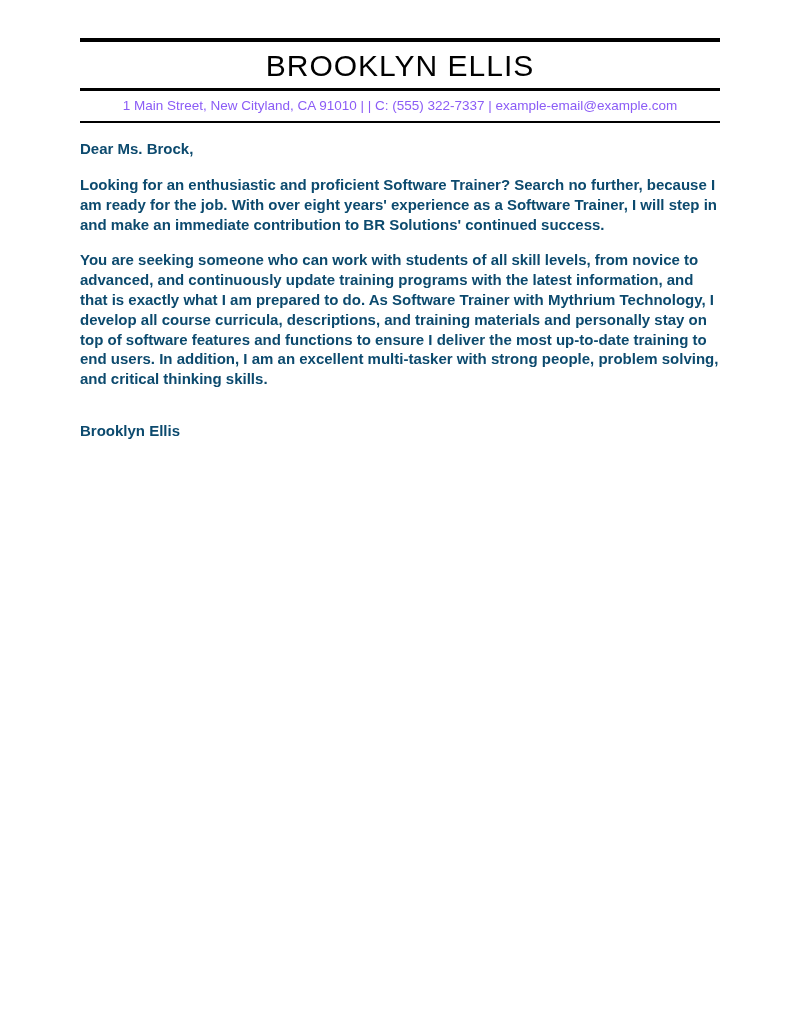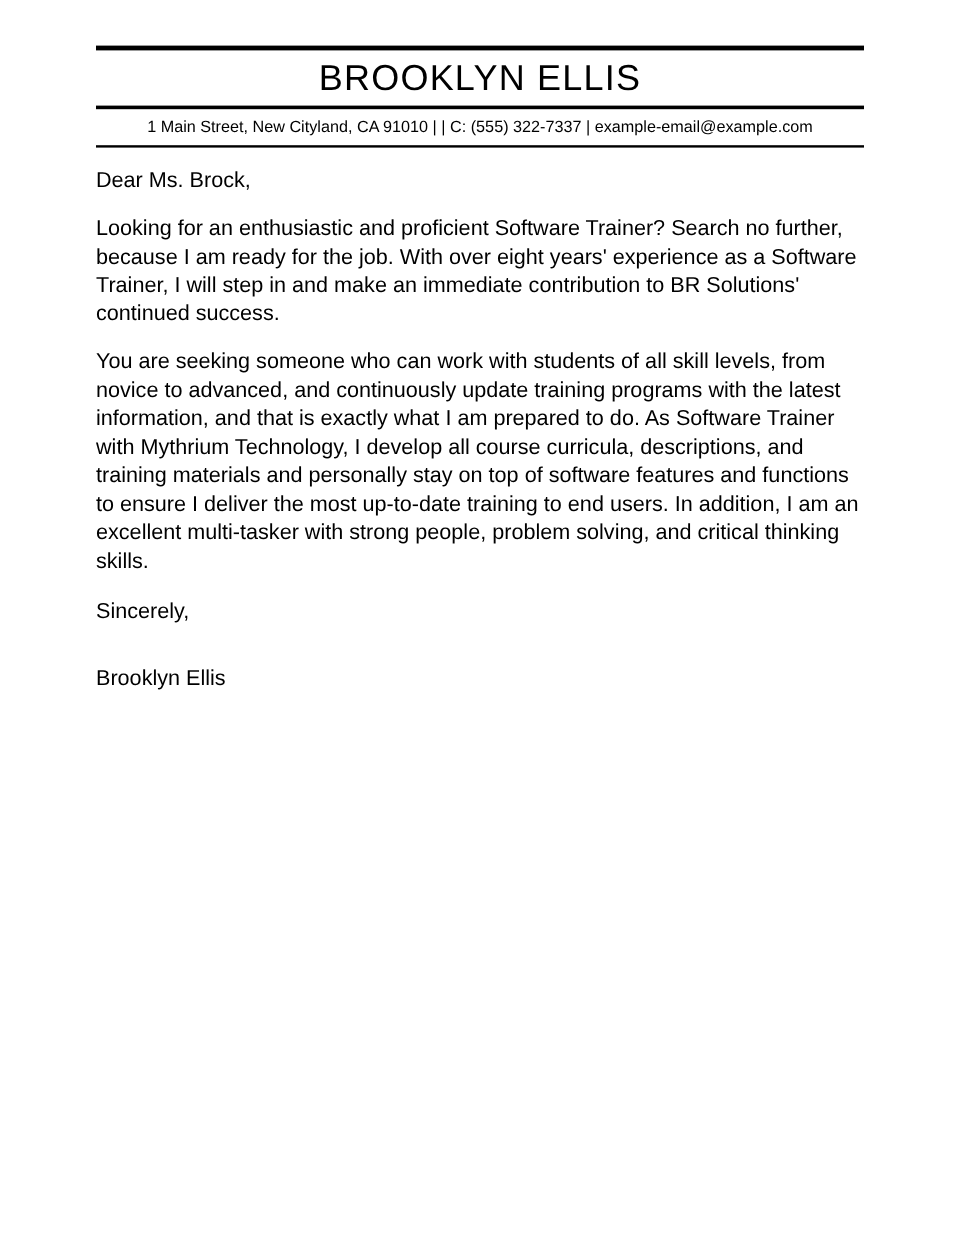--- a/index.html
+++ b/index.html
@@ -35,29 +35,30 @@
     letter-spacing: 1px;
     color: #000000;
     padding: 7px 0 6px 0;
     line-height: 1.1;
   }
   .name-first { font-weight: 400; }
   .name-last { font-weight: 400; }
   .contact-line {
     text-align: center;
     font-size: 13.5px;
-    color: #000000;
+    color: #8b5cf6;
     padding: 7px 0 7px 0;
     line-height: 1.2;
   }
   .body-text {
     margin-top: 16px;
-    font-size: 18px;
+    font-size: 15px;
     line-height: 1.32;
-    color: #000000;
+    color: #0c4a6e;
+    font-weight: bold;
   }
   .salutation { margin: 0 0 16px 0; }
   .para { margin: 0 0 16px 0; }
   .closing { margin: 18px 0 0 0; }
   .signature { margin: 32px 0 0 0; }
 </style>
 </head>
 <body>
 
 <div class="page">
@@ -74,18 +75,17 @@
     <div class="rule rule-mid"></div>
 
     <div class="contact-line">1 Main Street, New Cityland, CA 91010 | | C: (555) 322-7337 | example-email@example.com</div>
 
     <div class="rule rule-bottom"></div>
 
     <div class="body-text">
       <p class="salutation">Dear Ms. Brock,</p>
       <p class="para">Looking for an enthusiastic and proficient Software Trainer? Search no further, because I am ready for the job. With over eight years' experience as a Software Trainer, I will step in and make an immediate contribution to BR Solutions' continued success.</p>
       <p class="para">You are seeking someone who can work with students of all skill levels, from novice to advanced, and continuously update training programs with the latest information, and that is exactly what I am prepared to do. As Software Trainer with Mythrium Technology, I develop all course curricula, descriptions, and training materials and personally stay on top of software features and functions to ensure I deliver the most up-to-date training to end users. In addition, I am an excellent multi-tasker with strong people, problem solving, and critical thinking skills.</p>
-      <p class="closing">Sincerely,</p>
       <p class="signature">Brooklyn Ellis</p>
     </div>
 
   </div>
 </div>
 
 </body></html>

